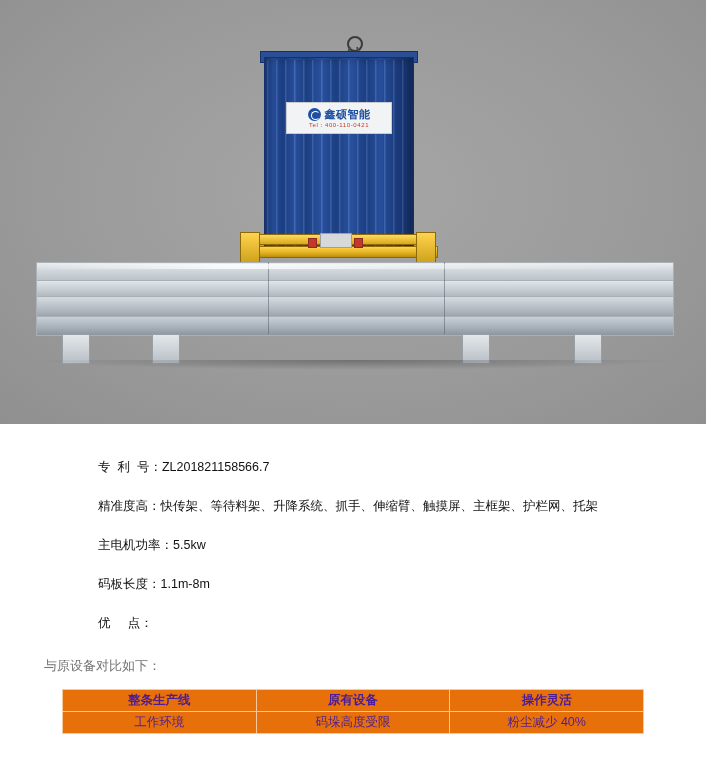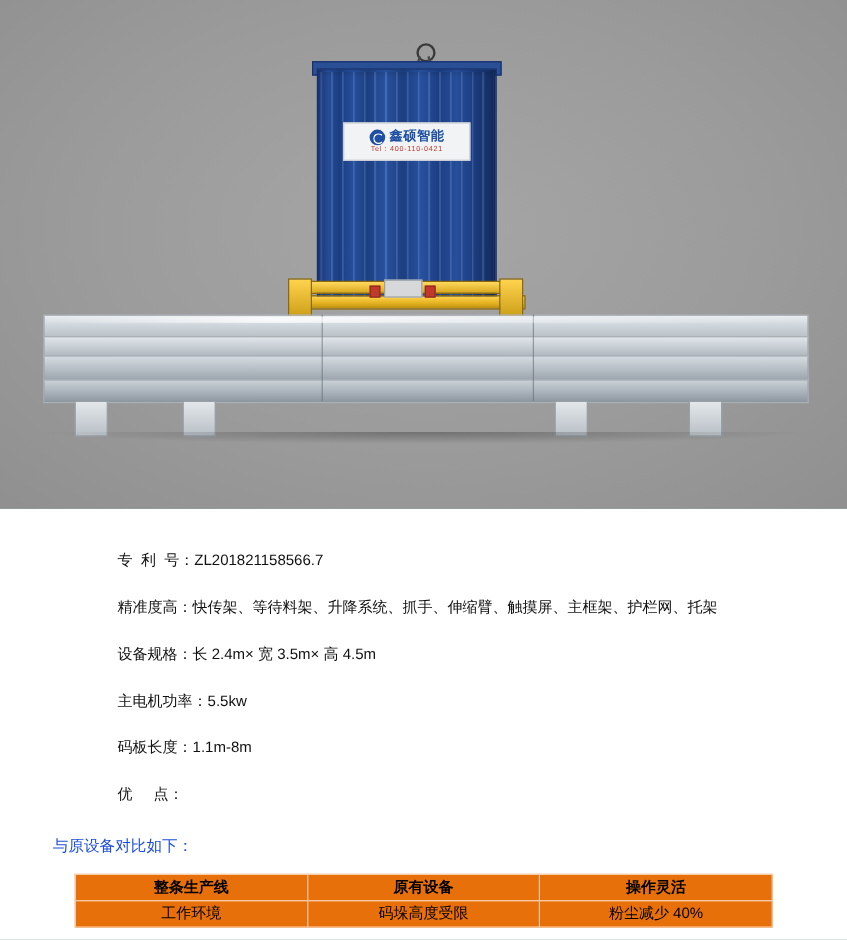--- a/index.html
+++ b/index.html
@@ -292,36 +292,36 @@
   .spec-line:first-child { margin-top: 36px; }
   .spec-label {
     white-space: pre;
     flex: 0 0 auto;
   }
   .spec-value {
     flex: 1 1 auto;
   }
   .compare-title {
     font-size: 13px;
-    color: #1d4ed8;
+    color: #737373;
     padding-left: 44px;
     margin-top: 26px;
   }
 
   
   .cmp-table {
     margin: 14px 0 0 62px;
     width: 582px;
     border-collapse: collapse;
     table-layout: fixed;
   }
   .cmp-table td {
     border: 1px solid #f7c9a0;
     background: #e8700a;
-    color: #000000;
+    color: #4c1d95;
     font-size: 12.5px;
     text-align: center;
     height: 21px;
     padding: 0;
     font-weight: normal;
   }
   .cmp-table tr:first-child td {
     font-weight: bold;
   }
 </style>
@@ -385,24 +385,20 @@
     <ul class="spec-list">
       <li class="spec-line">
         <span class="spec-label">专  利  号：</span>
         <span class="spec-value">ZL201821158566.7</span>
       </li>
       <li class="spec-line">
         <span class="spec-label">精准度高：</span>
         <span class="spec-value">快传架、等待料架、升降系统、抓手、伸缩臂、触摸屏、主框架、护栏网、托架</span>
       </li>
       <li class="spec-line">
-        <span class="spec-label">设备规格：</span>
-        <span class="spec-value">长 2.4m×  宽 3.5m×  高 4.5m</span>
-      </li>
-      <li class="spec-line">
         <span class="spec-label">主电机功率：</span>
         <span class="spec-value">5.5kw</span>
       </li>
       <li class="spec-line">
         <span class="spec-label">码板长度：</span>
         <span class="spec-value">1.1m-8m</span>
       </li>
       <li class="spec-line">
         <span class="spec-label">优     点：</span>
       </li>

